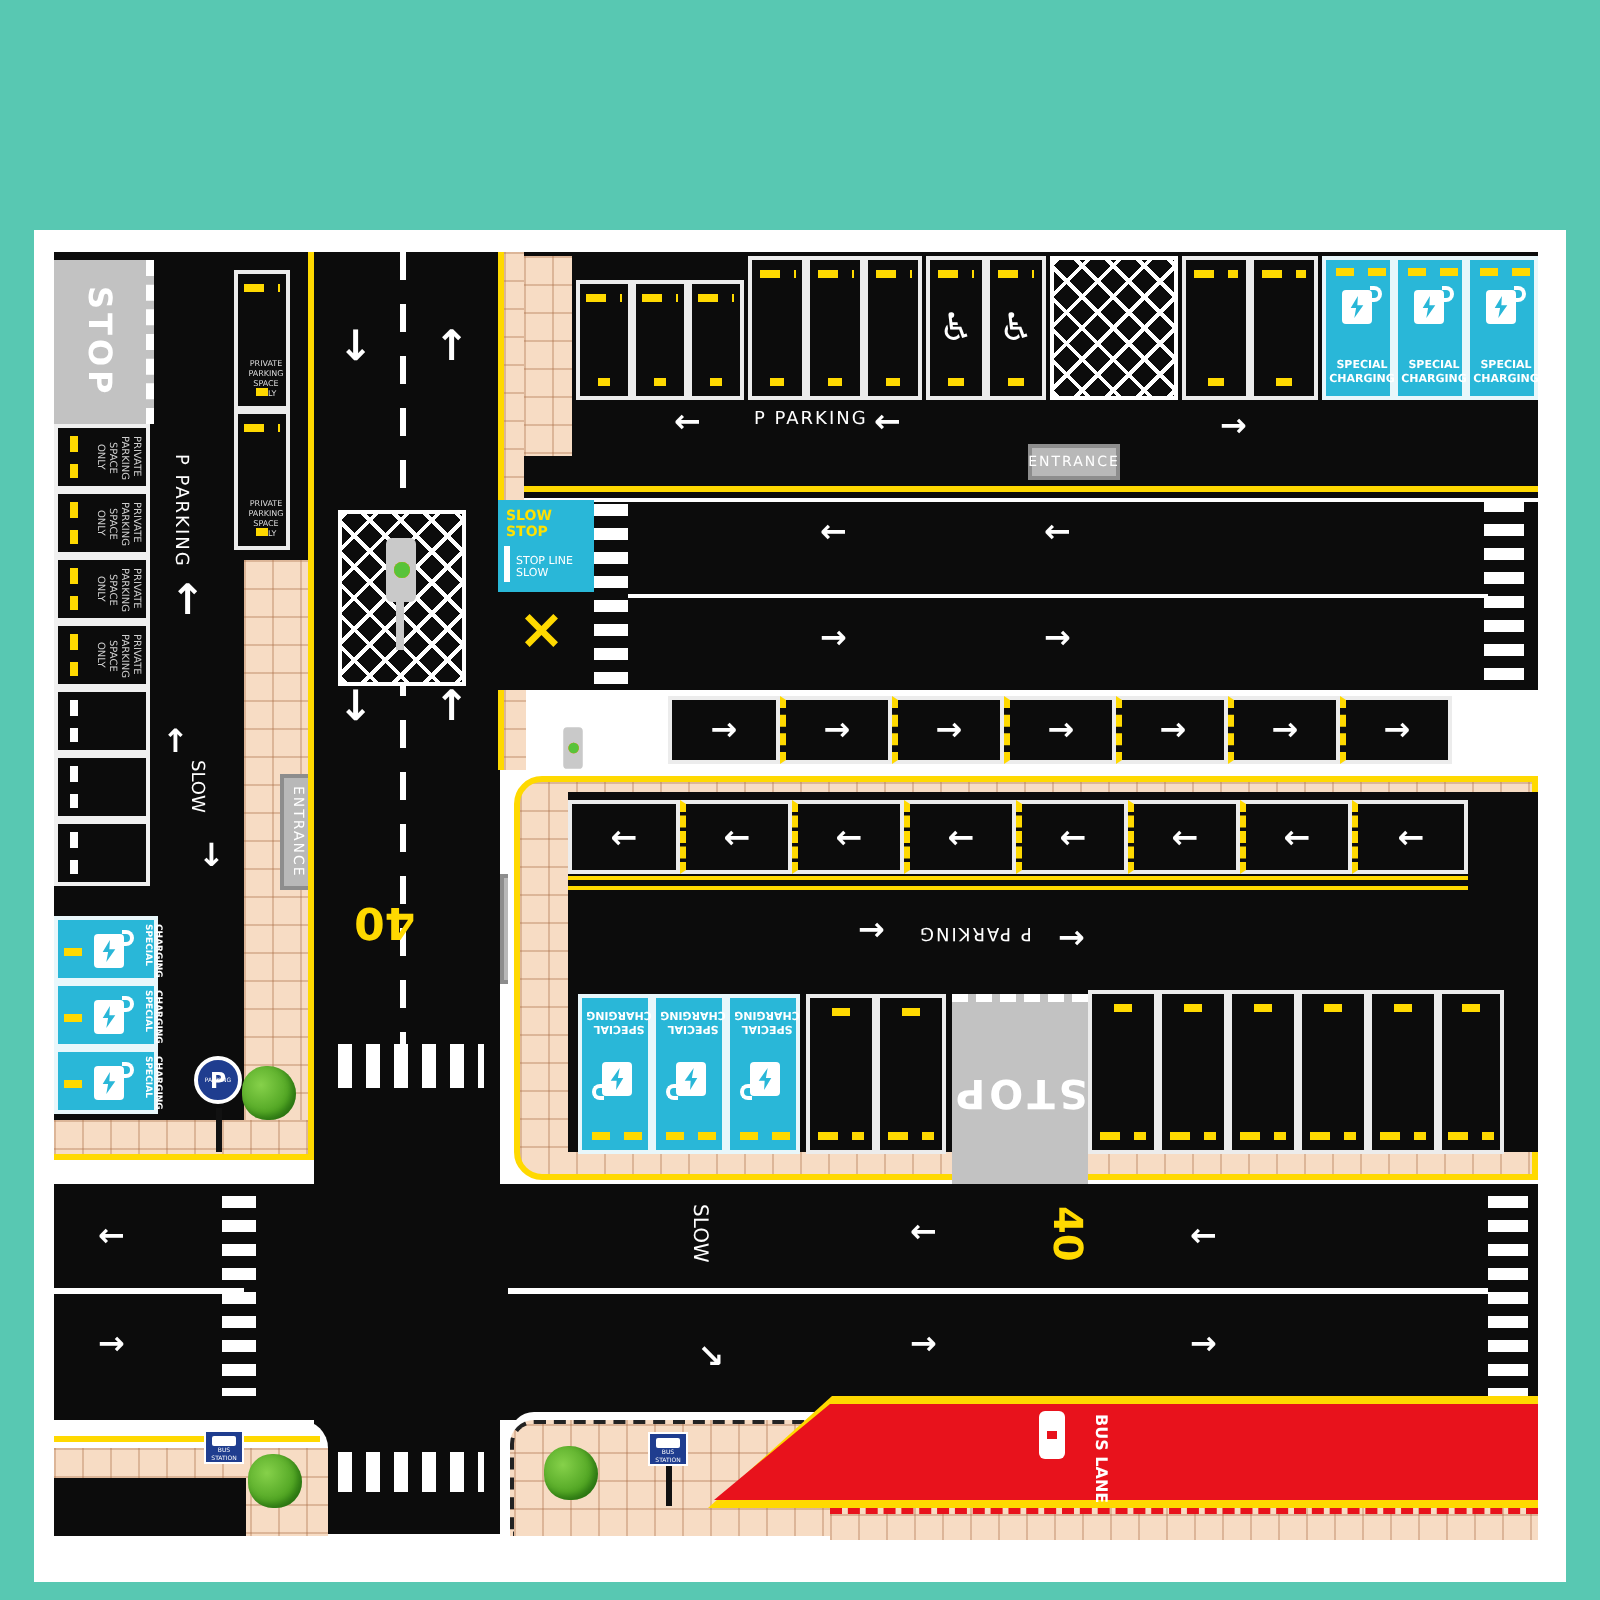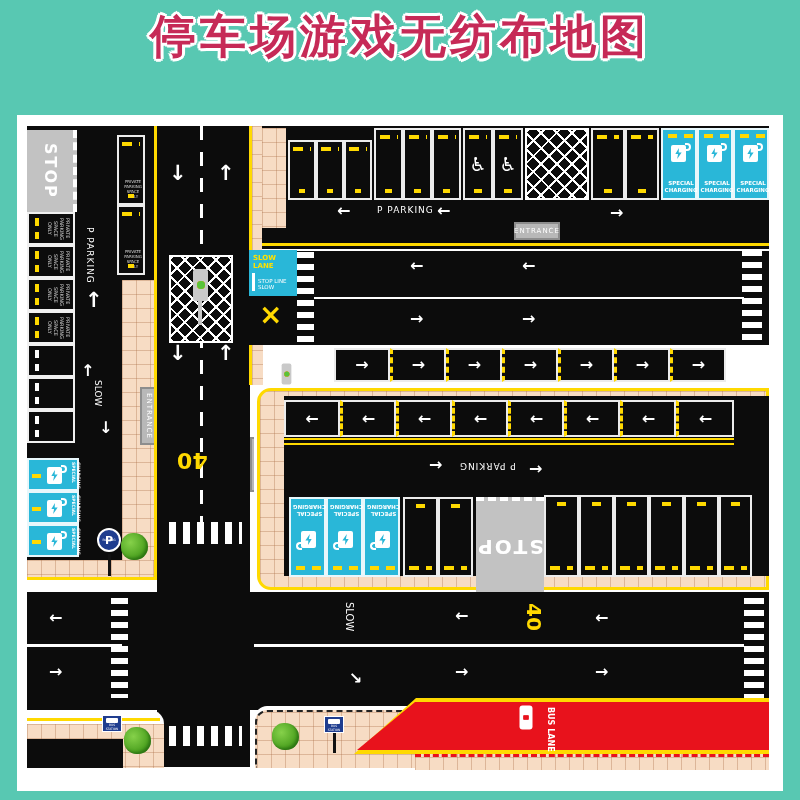--- a/index.html
+++ b/index.html
@@ -92,21 +92,20 @@
     box-shadow:inset -2px -2px 3px rgba(0,60,0,.4);}
   .busicon{width:24px;height:13px;background:#ffffff;border-radius:3px;transform:rotate(90deg);
     display:flex;align-items:center;justify-content:space-around;}
   .busicon i{width:4px;height:5px;background:#e8121c;display:block;}
   .stopZ{color:#ffffff;font-weight:bold;display:flex;align-items:center;justify-content:center;}
 </style>
 </head>
 <body>
 
 <div class="hdr">
-  <div class="title">停车场游戏无纺布地图</div>
 </div>
 
 <div class="map">
 
   <div class="road" style="left:10px;top:11px;width:130px;height:434px;"></div>
   <div class="gray stopZ" style="left:10px;top:15px;width:50px;height:82px;border-right:4px dashed #fff;">
     <span class="vt" style="position:static;font-size:16px;letter-spacing:2px;">STOP</span>
   </div>
 
   <div class="colA" style="left:10px;top:97px;width:48px;height:33px;">
@@ -264,21 +263,21 @@
   <span class="arrow a16" style="left:420px;top:88px;">←</span>
   <span class="arrow a16" style="left:593px;top:90px;">→</span>
   <div class="entr" style="left:497px;top:107px;width:46px;height:18px;font-size:7px;">
     <span style="position:static">ENTRANCE</span>
   </div>
   <div class="ylline" style="left:245px;top:128px;width:507px;height:3px;"></div>
   <div class="wline" style="left:245px;top:134px;width:507px;height:2px;"></div>
 
   <div class="road" style="left:232px;top:137px;width:520px;height:93px;"></div>
   <div class="cyansign" style="left:232px;top:135px;width:48px;height:46px;">
-    <span class="l1">SLOW LANE</span>
+    <span class="l1">SLOW STOP</span>
     <i class="bar"></i>
     <span class="l2">STOP LINE SLOW</span>
   </div>
   <div class="zebra-v" style="left:280px;top:137px;width:17px;height:125px;"></div>
   <span style="left:242px;top:186px;color:#ffd900;font-size:28px;font-weight:bold;line-height:1;">×</span>
   <div class="tlight" style="left:262px;top:243px;transform:scale(.65);">
       <i class="d-r"></i>
       <i class="d-y"></i>
       <i class="d-g"></i>
     </div>

